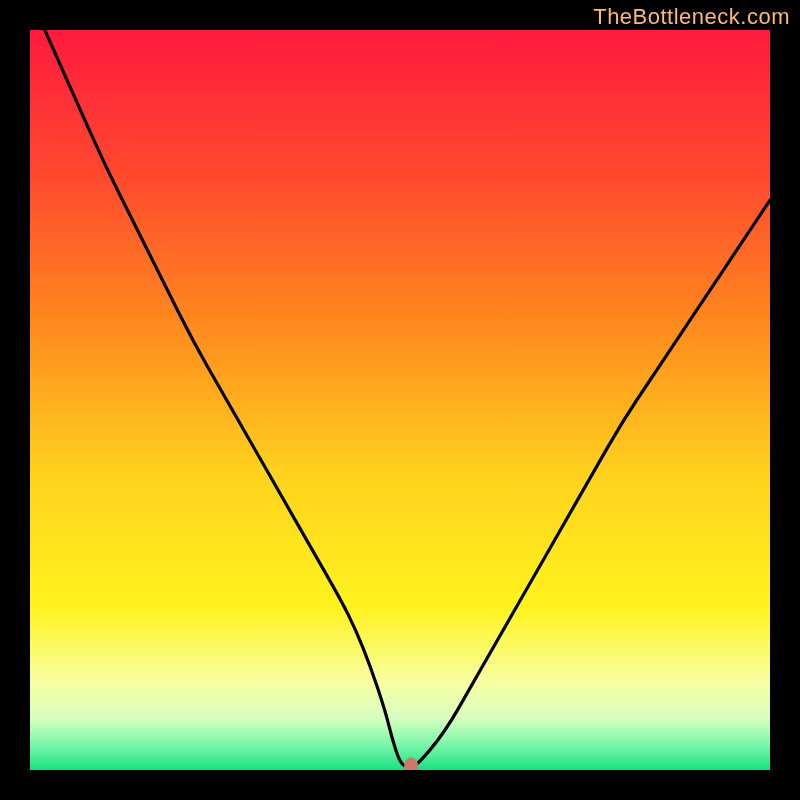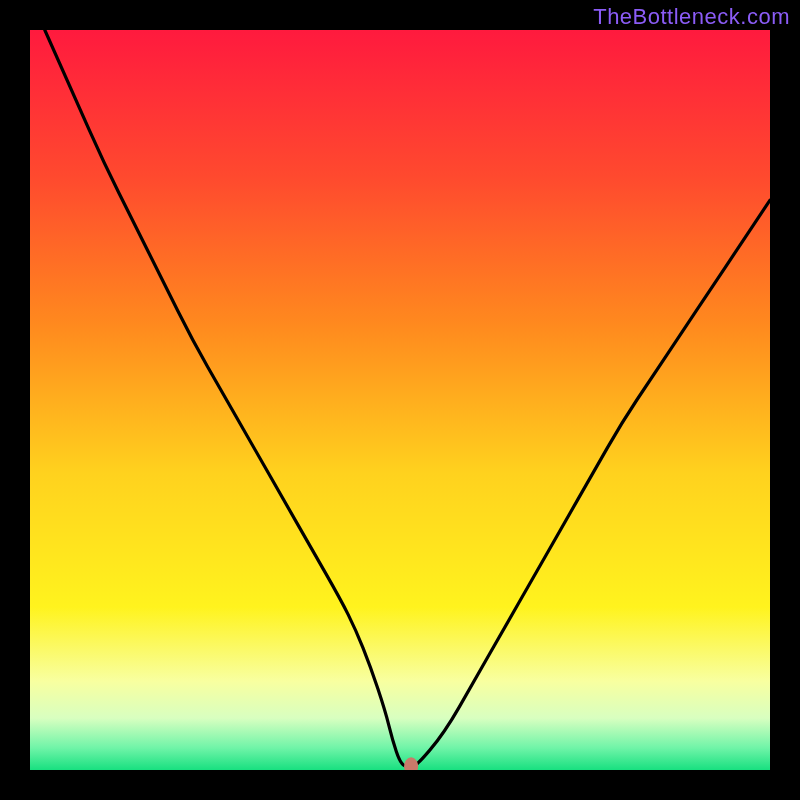--- a/index.html
+++ b/index.html
@@ -14,21 +14,21 @@
   .frame {
     position: relative;
     width: 800px;
     height: 800px;
     background: #000;
   }
   .watermark {
     position: absolute;
     top: 4px;
     right: 10px;
-    color: #8b5cf6;
+    color: #fdba74;
     font-size: 22px;
     font-weight: 500;
     letter-spacing: 0.5px;
     user-select: none;
   }
   svg.plot {
     position: absolute;
     left: 30px;
     top: 30px;
     width: 740px;

